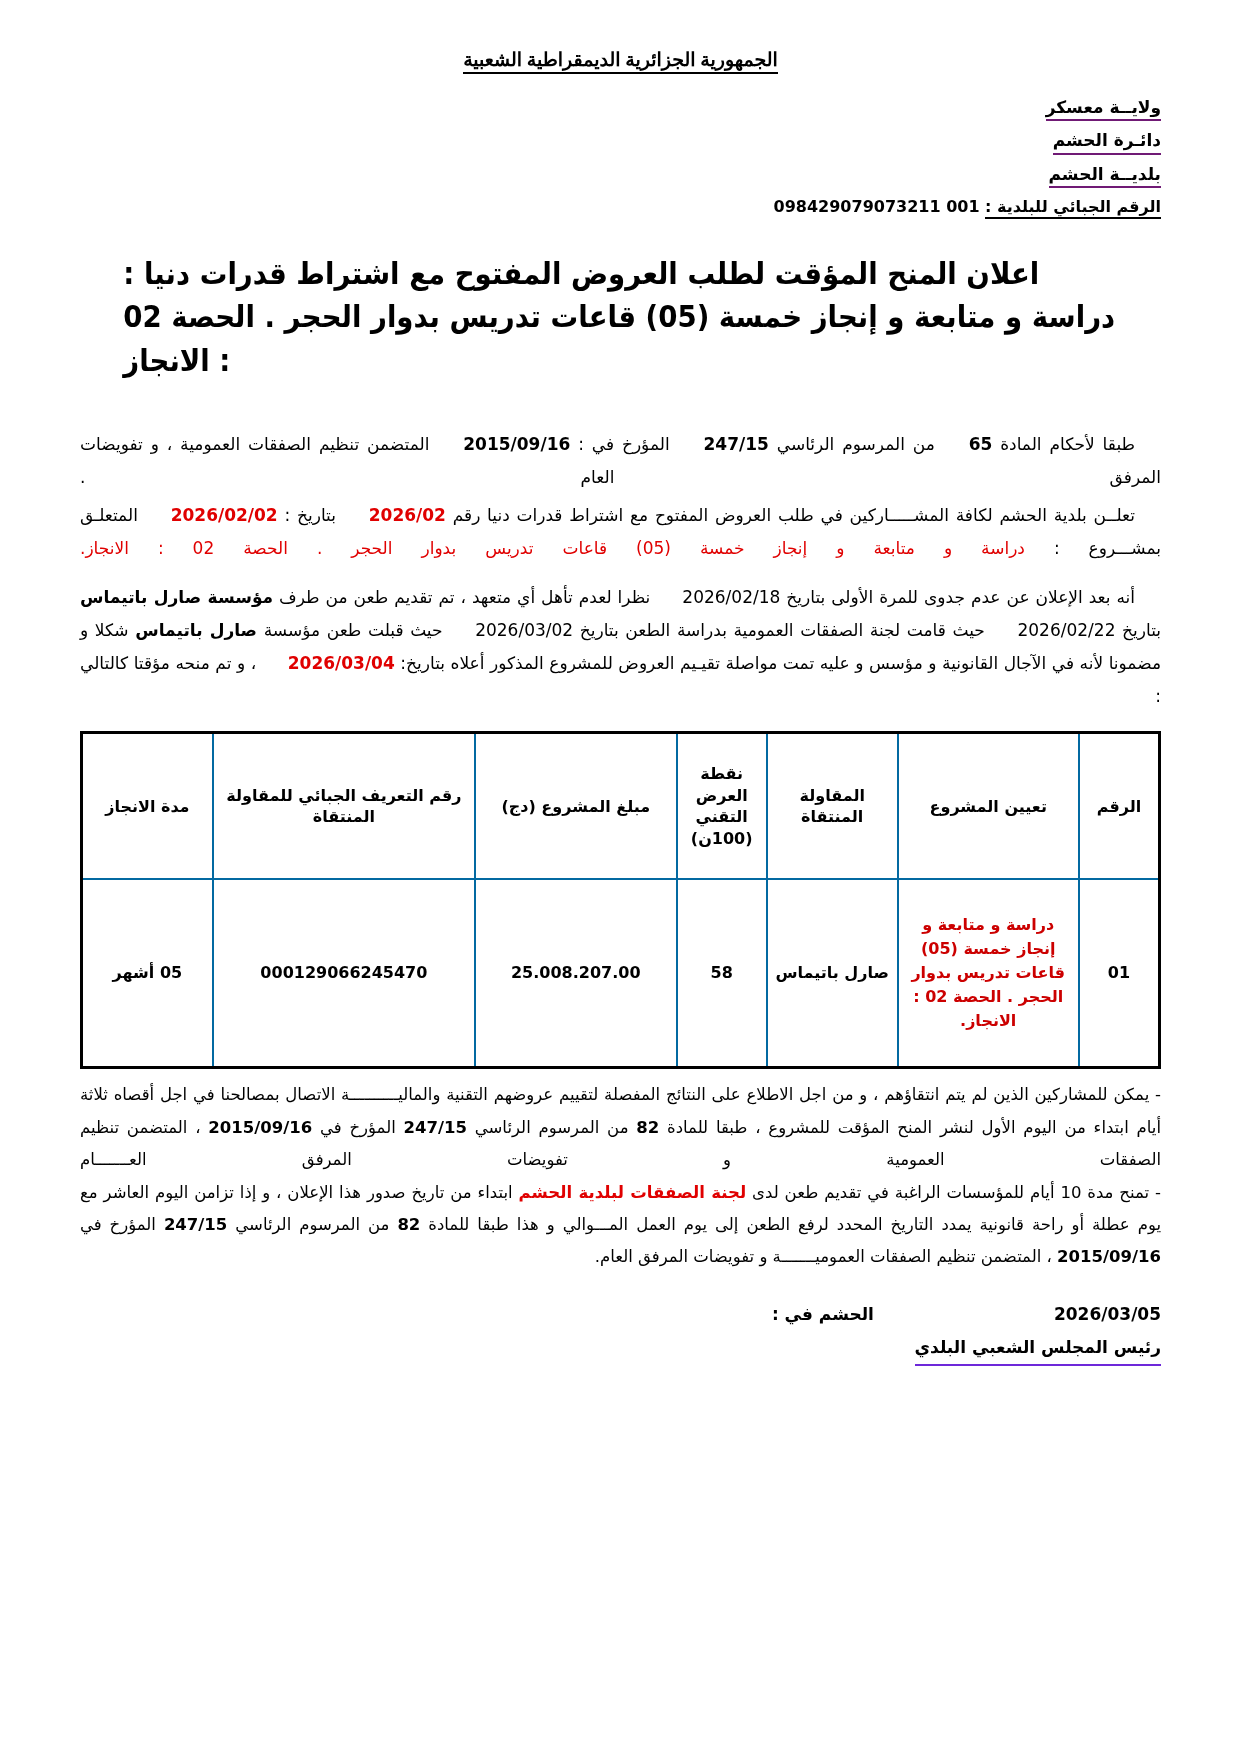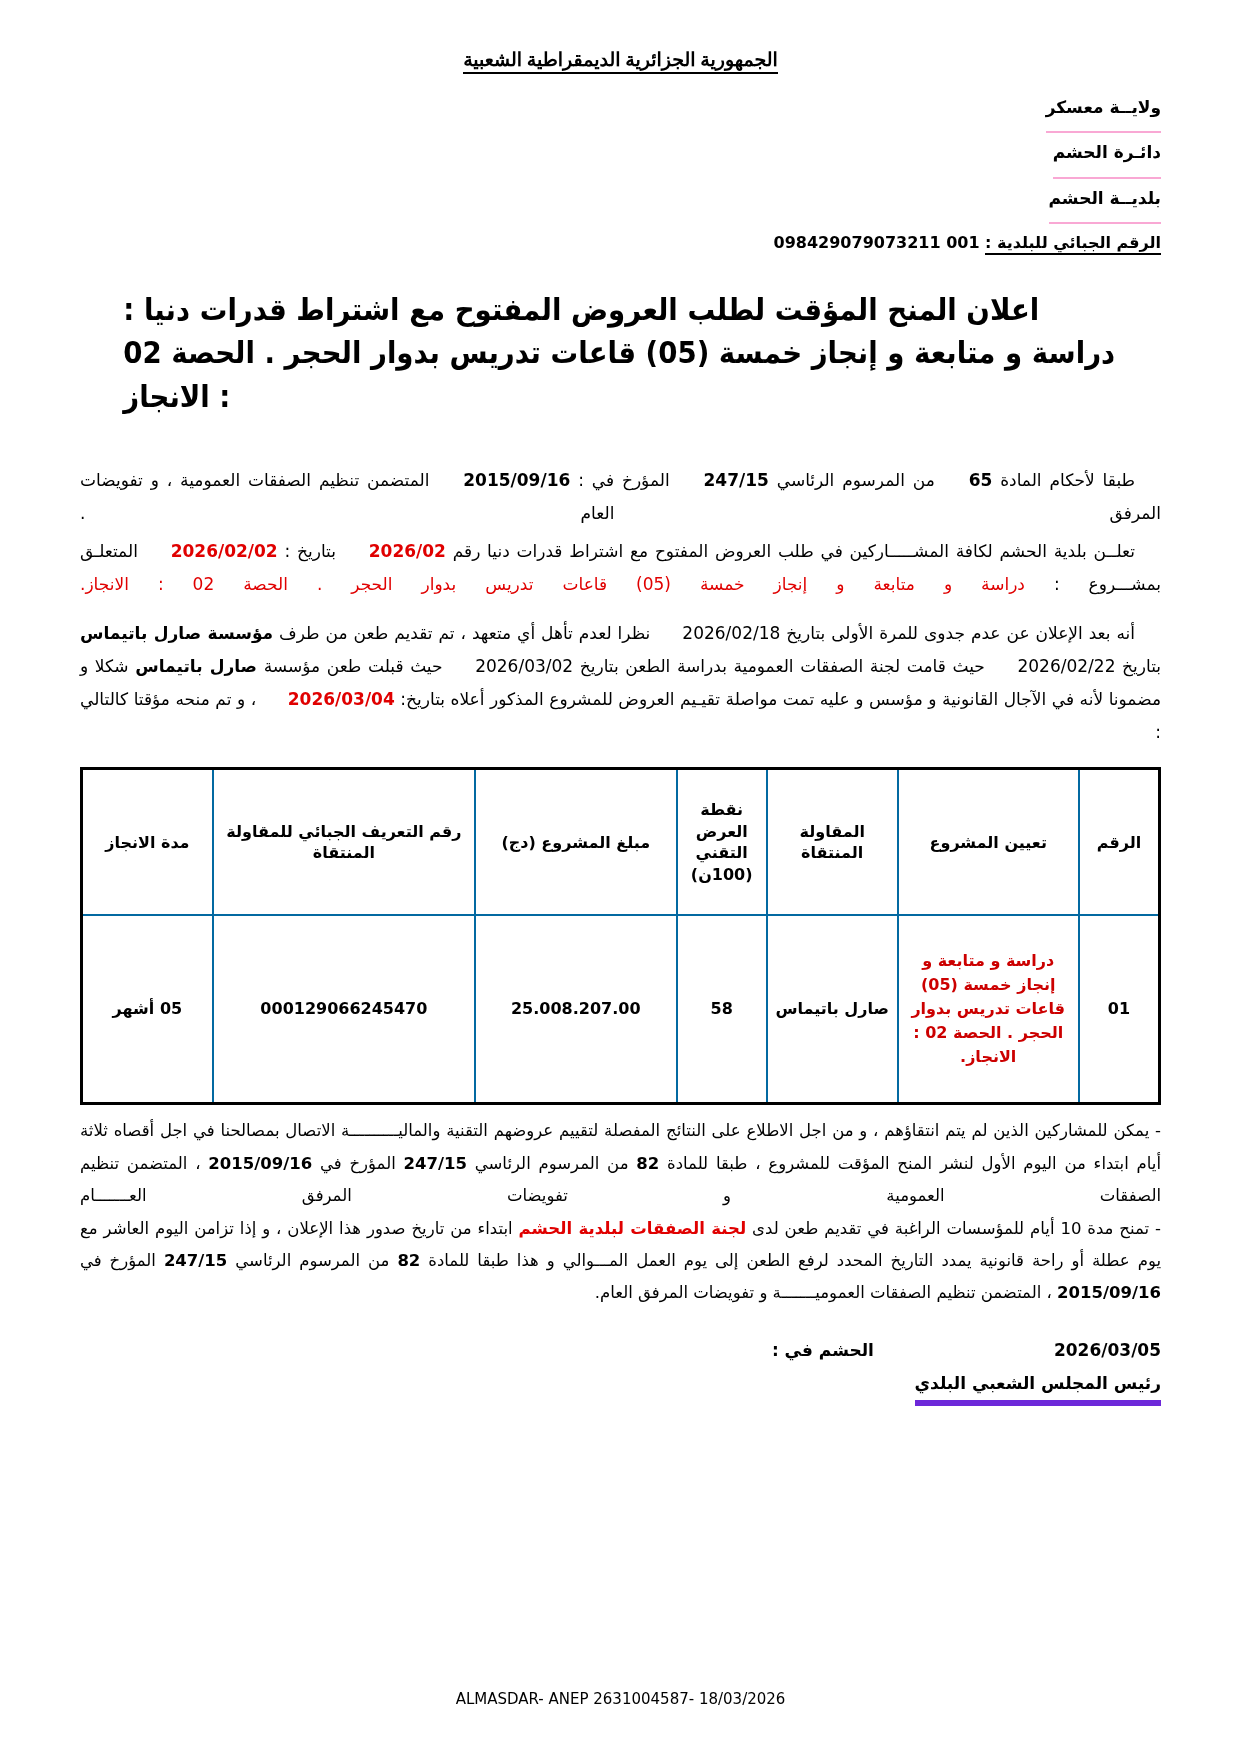--- a/index.html
+++ b/index.html
@@ -47,22 +47,22 @@
     text-align: right;
     margin-bottom: 6px;
   }
   .org-line {
     font-weight: bold;
     font-size: 17px;
     margin: 0 0 9px 0;
     line-height: 1.25;
   }
   .org-line span.u {
-    border-bottom: 2px solid #f9a8d4;
-    padding-bottom: 13px;
+    border-bottom: 2px solid #701a75;
+    padding-bottom: 1px;
     display: inline-block;
   }
   .fiscal-line {
     font-weight: bold;
     font-size: 16px;
     text-align: right;
     margin: 4px 0 0 0;
     direction: rtl;
   }
   .fiscal-line .lbl {
@@ -159,21 +159,21 @@
   .sig {
     margin-top: 26px;
     text-align: right;
     font-size: 17px;
     font-weight: bold;
     line-height: 1.8;
   }
   .sig .role {
     clear: both;
     display: inline-block;
-    border-bottom: 6px solid #6d28d9;
+    border-bottom: 2px solid #6d28d9;
     padding-bottom: 1px;
     margin-top: 2px;
   }
   .sig-row { display: flex; justify-content: flex-start; gap: 180px; align-items: baseline; }
 
   
   .anep {
     position: absolute;
     left: 0; right: 0;
     bottom: 46px;
@@ -302,14 +302,13 @@
     <div class="sig">
       <div class="sig-row">
         <span class="ltr">2026/03/05</span>
         <span>الحشم في :</span>
       </div>
       <span class="role">رئيس المجلس الشعبي البلدي</span>
     </div>
 
   </div>
 
-  <div class="anep">ALMASDAR- ANEP 2631004587- 18/03/2026</div>
 </div>
 
 </body></html>

